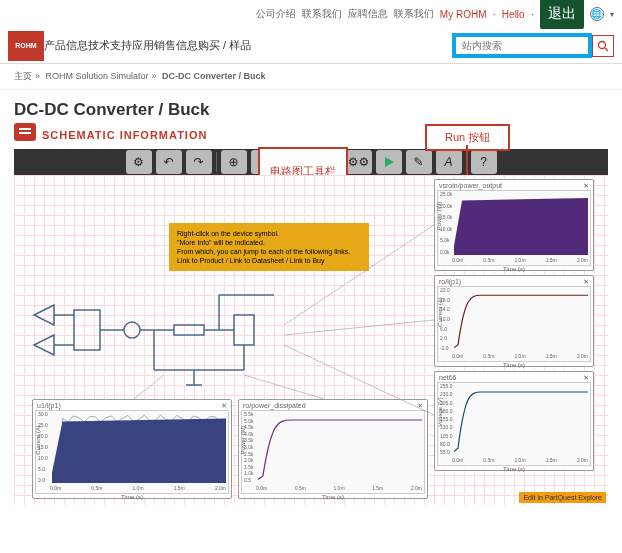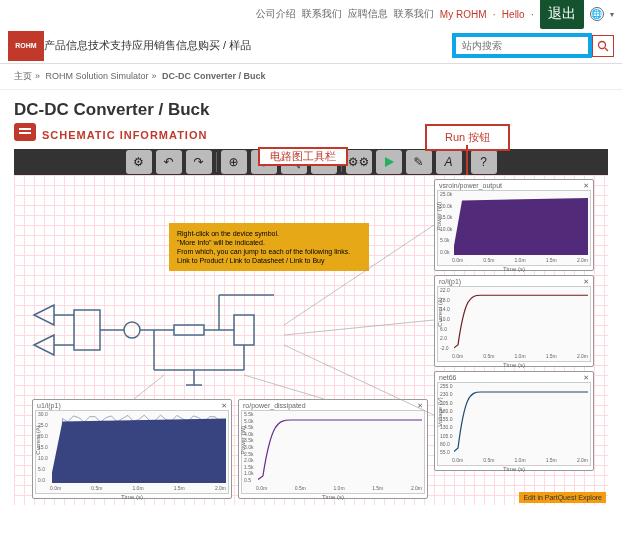--- a/index.html
+++ b/index.html
@@ -16,21 +16,21 @@
 .search-btn { border: 1px solid #c0392b; color: #c0392b; width: 22px; height: 22px; display: flex; align-items: center; justify-content: center; background: #fff; }
 .breadcrumb { padding: 6px 14px; font-size: 9px; color: #666; border-bottom: 1px solid #eee; }
 .breadcrumb span { margin: 0 3px; }
 .content { padding: 10px 14px; }
 h1 { font-size: 17px; font-weight: bold; color: #333; margin-bottom: 3px; }
 .subtitle { font-size: 10px; color: #666; margin-bottom: 8px; }
 .sch-info { display: inline-flex; align-items: flex-end; gap: 6px; color: #c0392b; font-size: 11px; font-weight: 600; letter-spacing: 1px; }
 .sch-icon { width: 22px; height: 18px; background: #c0392b; border-radius: 3px; position: relative; }
 .sch-icon::before { content: ""; position: absolute; background: #fff; width: 12px; height: 2px; top: 5px; left: 5px; }
 .sch-icon::after { content: ""; position: absolute; background: #fff; width: 12px; height: 2px; top: 9px; left: 5px; }
-.annot { position: absolute; border: 2px solid #c0392b; color: #c0392b; font-size: 11px; background: #fff; padding: 0 10px; }
+.annot { position: absolute; border: 2px solid #c0392b; color: #c0392b; font-size: 11px; background: #fff; padding: 15px 10px; }
 .page-wrap { position: relative; }
 .toolbar { background: #333; height: 26px; display: flex; align-items: center; justify-content: center; gap: 0; margin: 6px 0 0 0; }
 .tool-btn { width: 26px; height: 24px; background: #bbb; border-radius: 3px; margin: 0 2px; display: flex; align-items: center; justify-content: center; color: #222; font-size: 12px; }
 .tool-divider { width: 1px; height: 20px; background: #666; margin: 0 2px; }
 .run-btn svg polygon { fill: #27ae60; }
 .run-annot-box { position: absolute; border: 3px solid #c0392b; }
 .canvas { background-image: linear-gradient(#ffd8e0 1px, transparent 1px), linear-gradient(90deg, #ffd8e0 1px, transparent 1px); background-size: 10px 10px; background-color: #fff; height: 330px; position: relative; overflow: hidden; }
 .info-box { position: absolute; background: #e6a817; color: #000; font-size: 7px; padding: 6px 8px; width: 200px; line-height: 1.3; }
 .chart { position: absolute; background: #fff; border: 1px solid #999; border-radius: 2px; padding: 2px; }
 .chart-title { font-size: 7px; color: #666; padding: 0 2px; display: flex; justify-content: space-between; }

